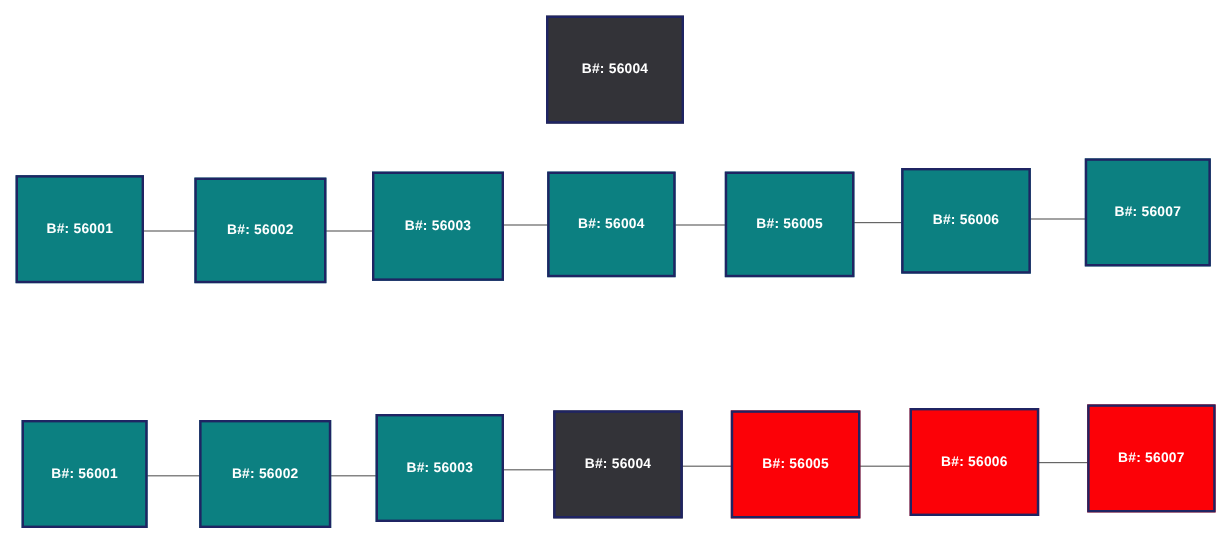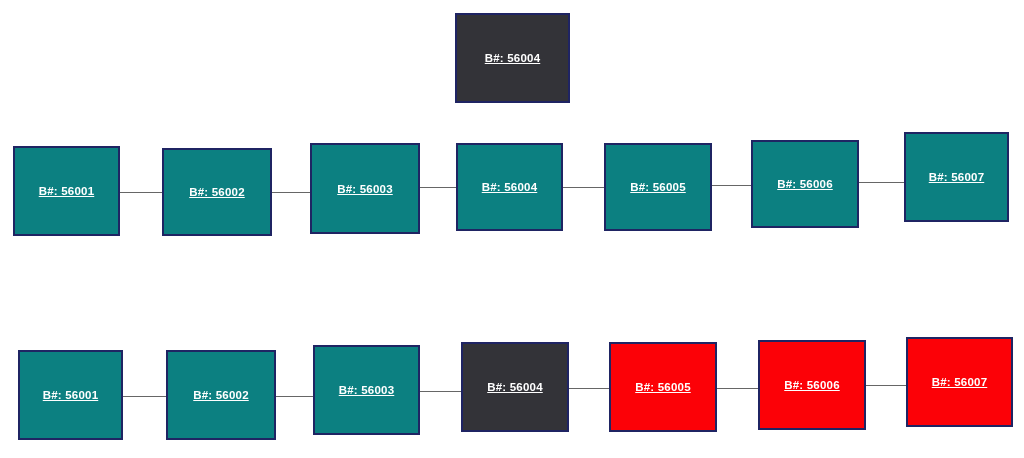--- a/index.html
+++ b/index.html
@@ -29,21 +29,20 @@
     z-index: 2;
   }
   .block-label {
     font-family: "Liberation Sans", sans-serif;
     font-size: 11.5px;
     font-weight: bold;
     letter-spacing: 0.2px;
     color: #ffffff;
     white-space: nowrap;
     user-select: none;
-    text-decoration: underline;
   }
   .connector {
     position: absolute;
     height: 0;
     border-top-style: solid;
     border-top-width: 1.5px;
     z-index: 1;
   }
 </style>
 </head>

